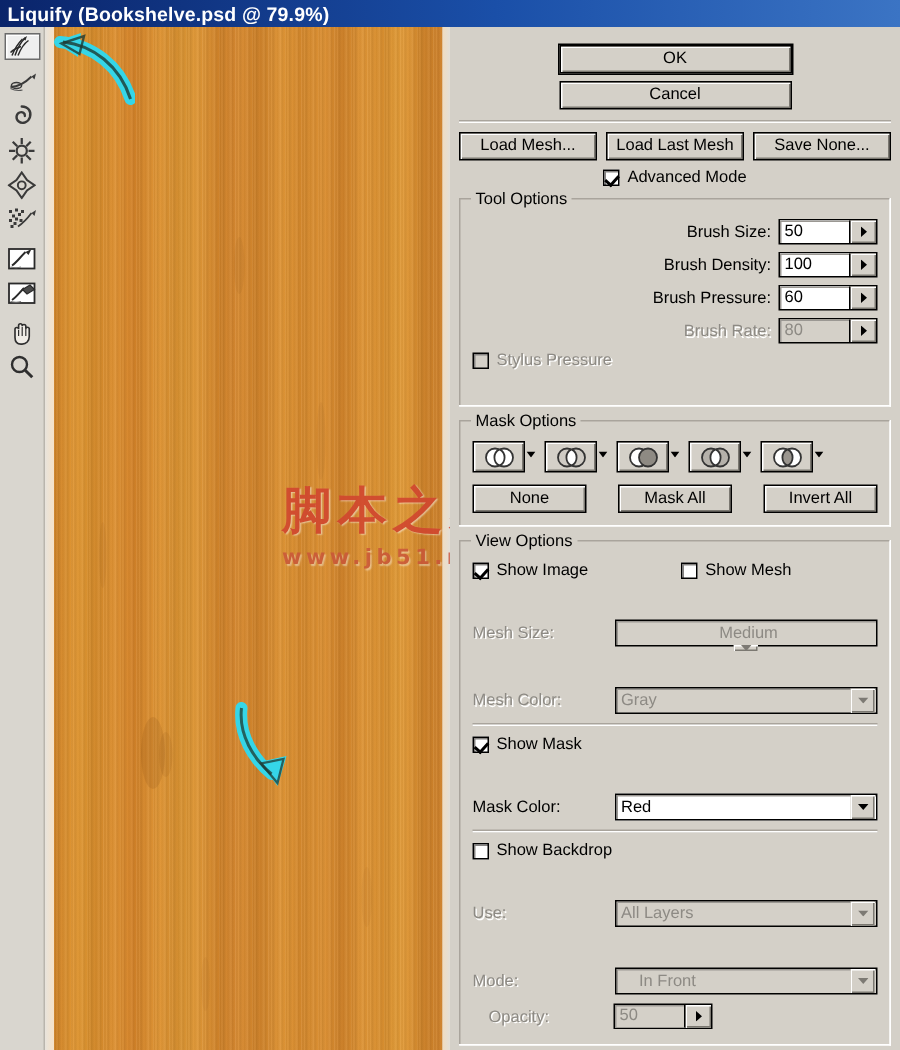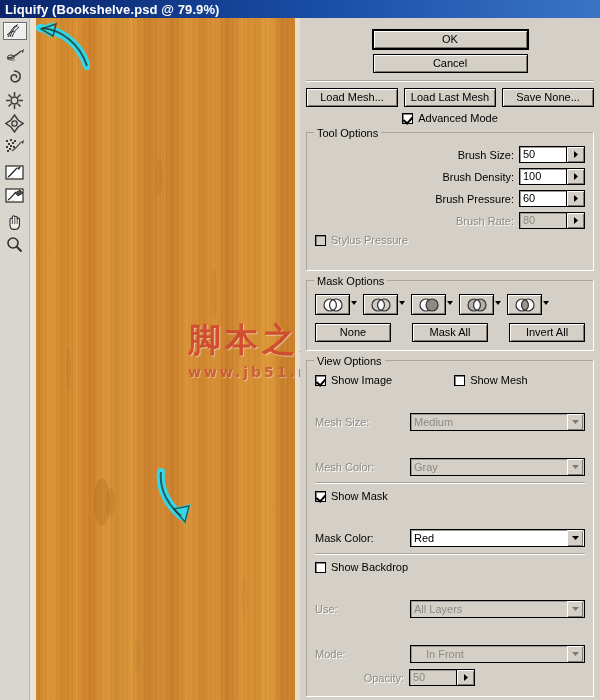--- a/index.html
+++ b/index.html
@@ -510,21 +510,21 @@
       <div class="chkrow">
         <span class="cb on"></span>
         <span class="cbl">Show Image</span>
         <span class="spacer"></span>
         <span class="cb"></span>
         <span class="cbl">Show Mesh</span>
       </div>
 
       <div class="selrow">
         <span class="flabel dis">Mesh Size:</span>
-        <span class="sel dis" style="width:175px;">
+        <span class="sel dis" style="width:175px;flex-direction:column;">
           <span class="txt">Medium</span>
           <span class="arw">
             <svg width="7" height="4" viewBox="0 0 7 4">
                 <path d="M0 0 L7 0 L3.5 4 Z" fill="#7d7a74"></path>
               </svg>
           </span>
         </span>
       </div>
 
       <div class="selrow">
@@ -582,21 +582,21 @@
         <span class="sel dis" style="width:175px;padding-left:12px;">
           <span class="txt">In Front</span>
           <span class="arw">
             <svg width="7" height="4" viewBox="0 0 7 4">
                 <path d="M0 0 L7 0 L3.5 4 Z" fill="#7d7a74"></path>
               </svg>
           </span>
         </span>
       </div>
 
-      <div class="fieldrow" style="margin-bottom:2px;">
+      <div class="fieldrow" style="margin-bottom:2px;gap:38px;">
         <span class="flabel dis">Opacity:</span>
         <span class="numwrap" style="margin-right:110px;">
           <span class="num dis">50</span>
           <span class="spin">
             <svg width="6" height="7" viewBox="0 0 6 7">
                 <path d="M1 0 L5 3.5 L1 7 Z" fill="#000"></path>
               </svg>
           </span>
         </span>
       </div>

